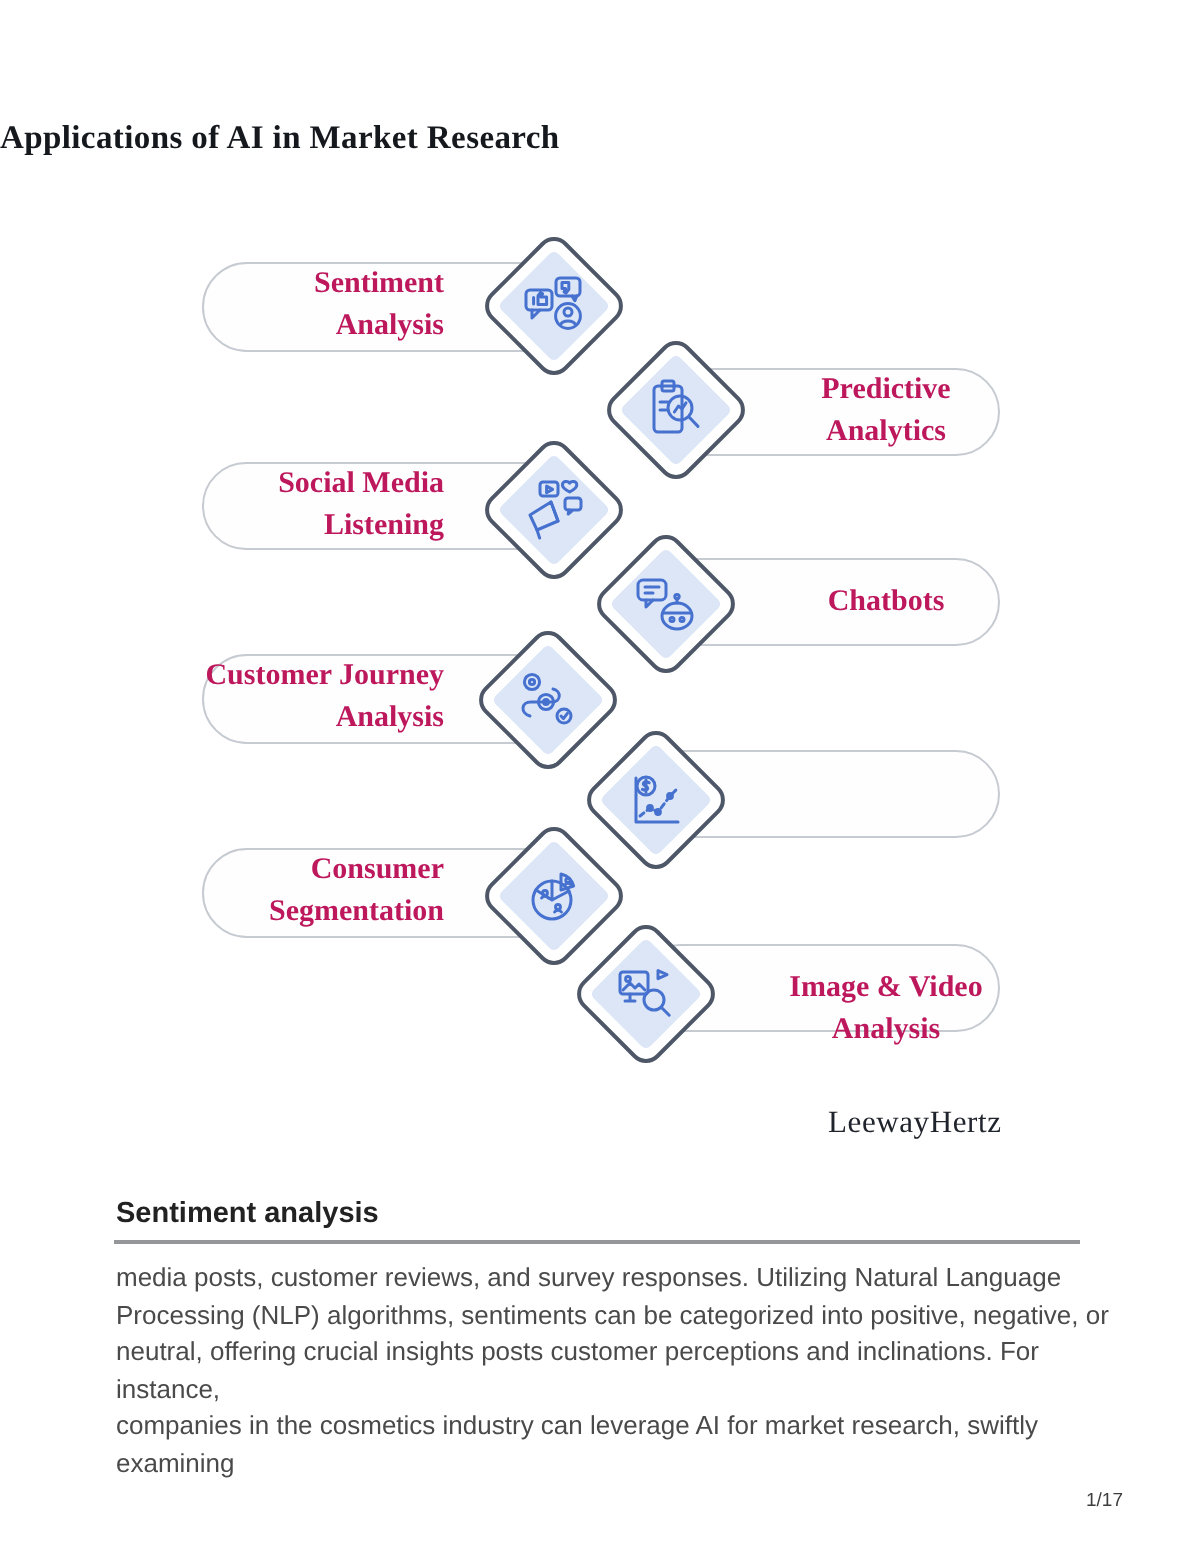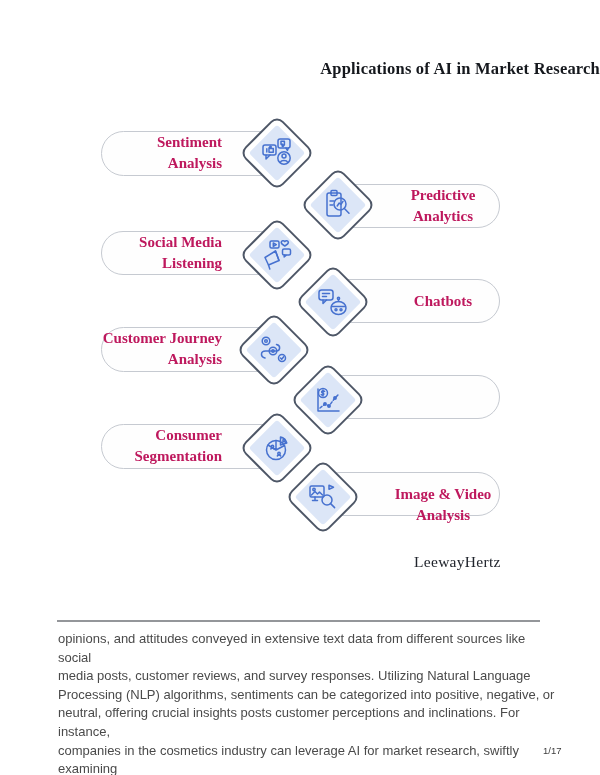--- a/index.html
+++ b/index.html
@@ -1,21 +1,21 @@
 <!DOCTYPE html>
 <html><head>
 <meta charset="utf-8">
 <style>
   html,body{margin:0;padding:0;background:#e9e9e9;}
   .page{
     position:relative;width:600px;height:775px;background:#ffffff;
     font-family:"Liberation Serif",serif;overflow:hidden;
   }
   .page-title{
-    position:absolute;top:59px;left:0;right:0;text-align:right;
+    position:absolute;top:59px;left:0;right:0;text-align:left;
     font-family:"Liberation Serif",serif;font-weight:bold;font-size:16.5px;
     color:#15181d;letter-spacing:.2px;
   }
   
   .pill{
     position:absolute;background:#fefefe;border:1px solid #c6cad1;
     border-radius:23px;z-index:1;box-sizing:border-box;
   }
   .pill.p1{left:101px;top:131px;width:189px;height:45px;}
   .pill.p2{left:318px;top:184px;width:182px;height:44px;}
@@ -240,24 +240,24 @@
     <span>Consumer</span><br>
     <span>Segmentation</span>
   </div>
   <div class="dlabel side-right r8">
     <span>Image &amp; Video</span><br>
     <span>Analysis</span>
   </div>
 
   <div class="brand">LeewayHertz</div>
 
+  <div class="section-heading">Sentiment analysis</div>
   <div class="section-rule"></div>
 
   <div class="body-text">
-    <div>opinions, and attitudes conveyed in extensive text data from different sources like social</div>
     <div>media posts, customer reviews, and survey responses. Utilizing Natural Language</div>
     <div>Processing (NLP) algorithms, sentiments can be categorized into positive, negative, or</div>
     <div>neutral, offering crucial insights posts customer perceptions and inclinations. For instance,</div>
     <div>companies in the cosmetics industry can leverage AI for market research, swiftly examining</div>
   </div>
 
   <div class="page-number">1/17</div>
 
 </div>
 

